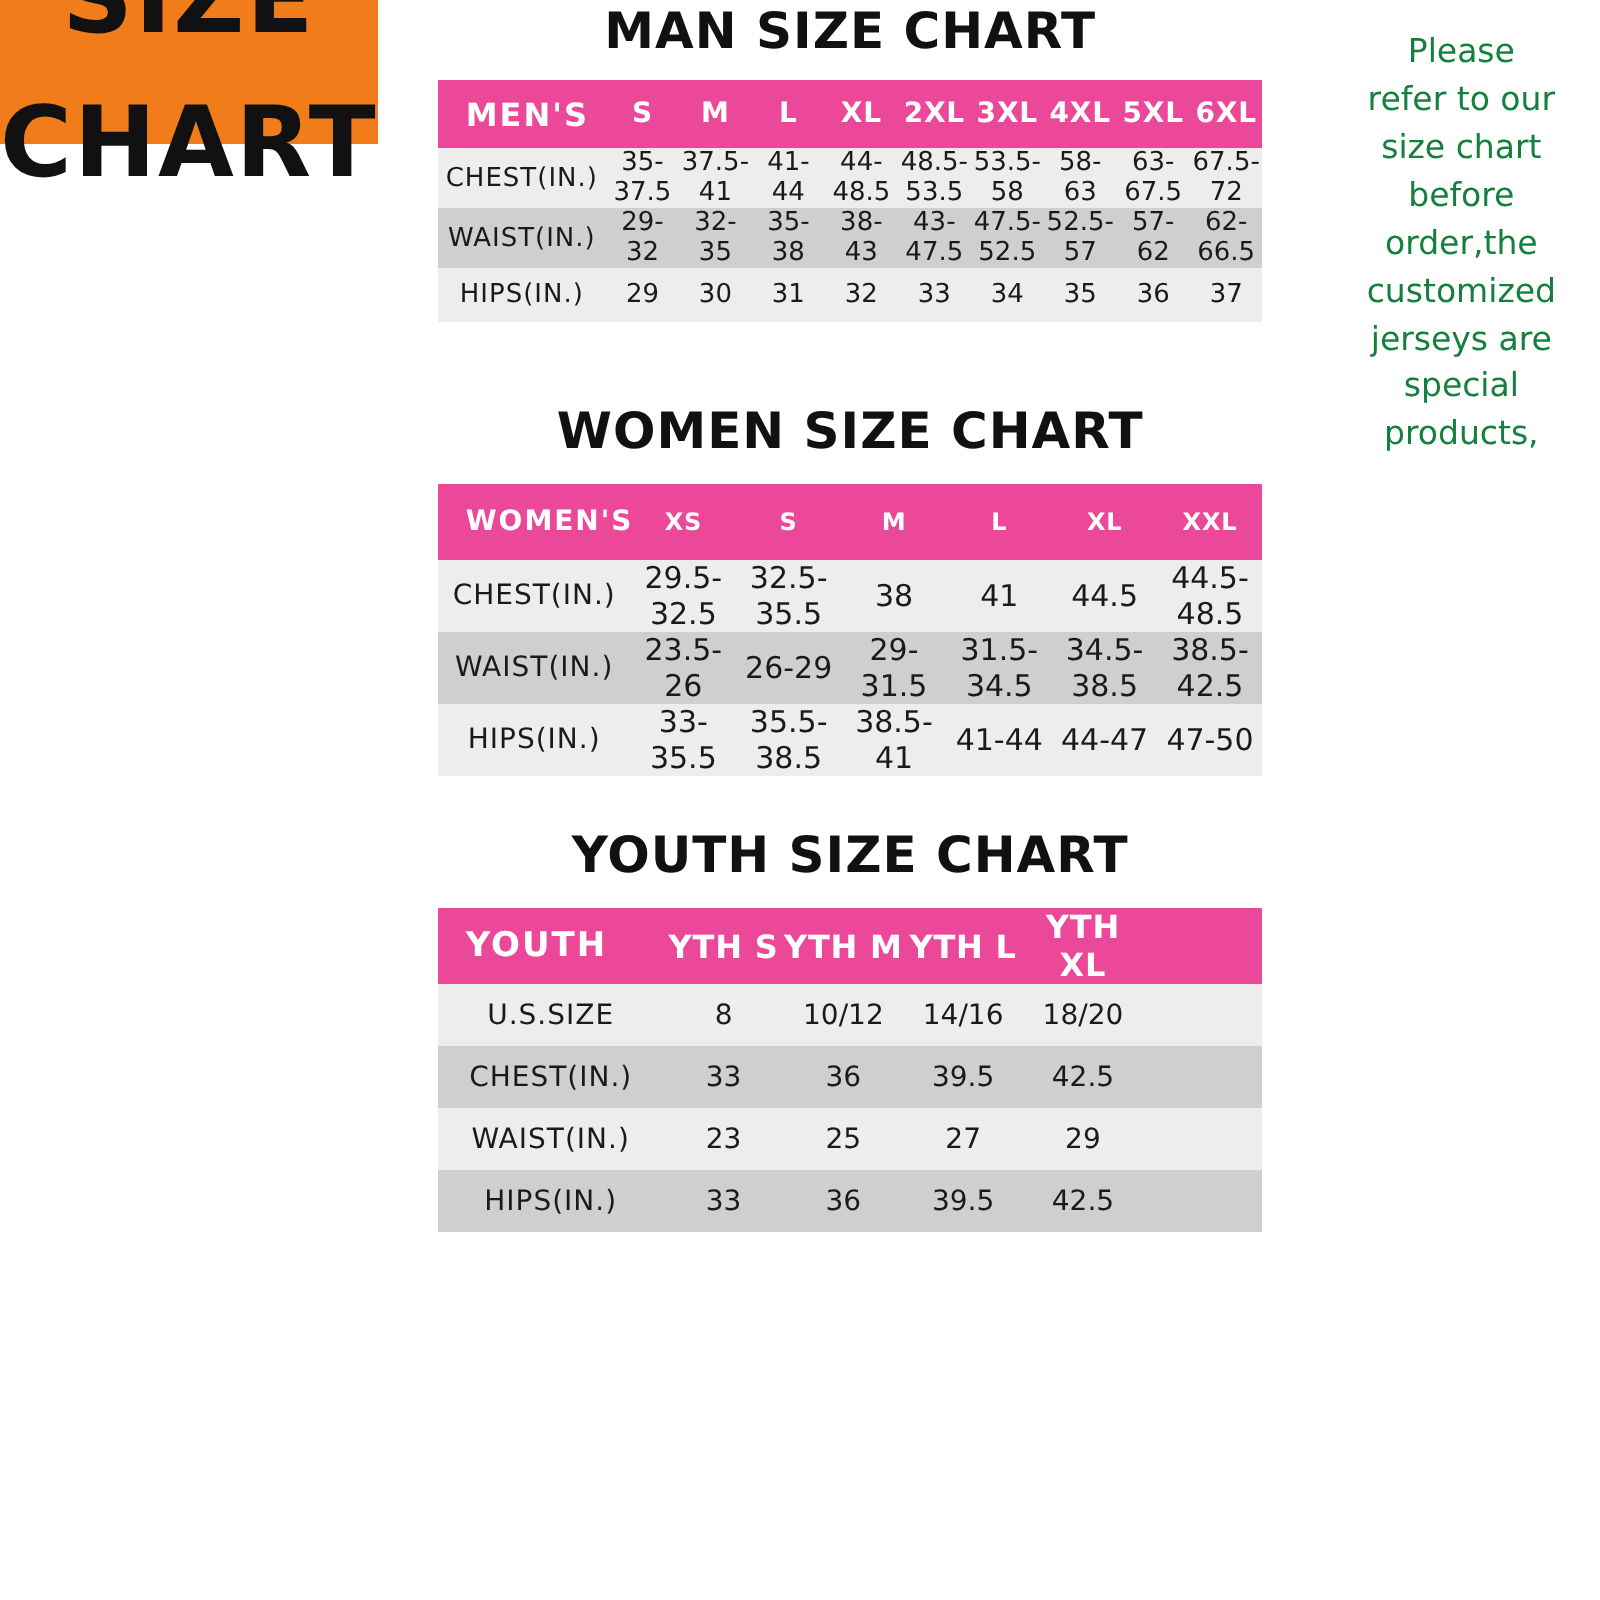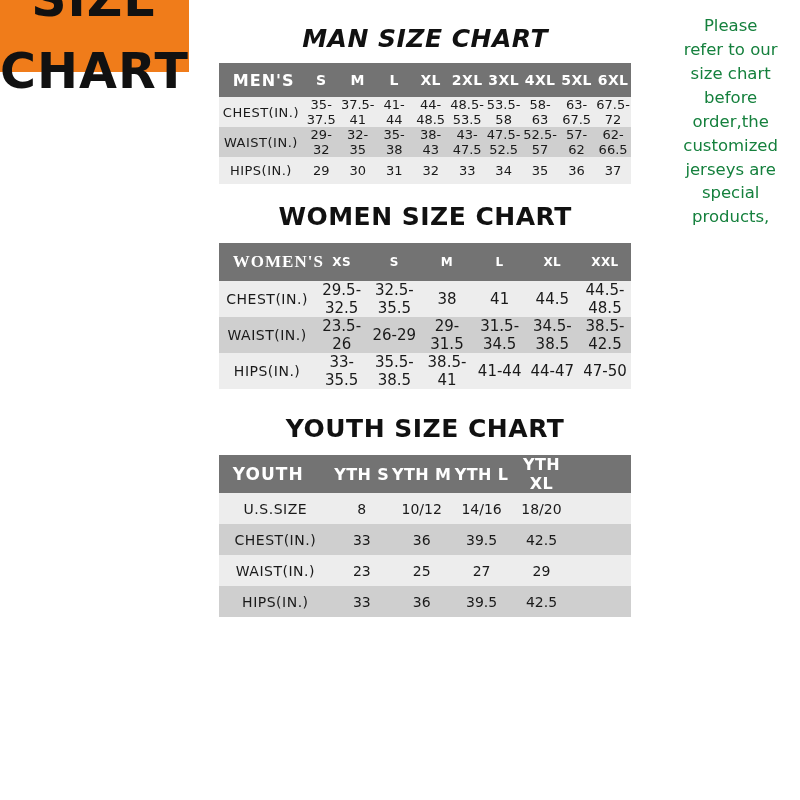--- a/index.html
+++ b/index.html
@@ -58,37 +58,37 @@
     box-sizing: border-box;
   }
   .section-title {
     text-align: center;
     font-family: "DejaVu Sans", sans-serif;
     font-weight: bold;
     font-size: 25px;
     color: #111111;
     letter-spacing: 0.5px;
   }
-  .sec-man .section-title { margin: 24px 0 10px 0; font-style: italic; }
-  .sec-women .section-title { margin: 18px 0 12px 0; }
+  .sec-man .section-title { margin: 1px 0 10px 0; }
+  .sec-women .section-title { margin: 40px 0 12px 0; }
   .sec-youth .section-title { margin: 25px 0 12px 0; }
 
   table.size-table {
     width: 100%;
     border-collapse: collapse;
     table-layout: fixed;
   }
   table.size-table th,
   table.size-table td {
     font-family: "DejaVu Sans", sans-serif;
     text-align: center;
     padding: 0;
   }
   table.size-table thead tr {
-    background: #737373;
+    background: #ec4899;
   }
   table.size-table thead th {
     color: #ffffff;
     font-weight: bold;
     height: 34px;
     font-size: 14px;
     letter-spacing: 0.4px;
   }
   table.size-table thead th.label-col {
     text-align: left;
@@ -104,21 +104,21 @@
   table.size-table tbody td.label-col {
     font-size: 13px;
     letter-spacing: 0.5px;
     color: #1a1a1a;
   }
   table.size-table tbody tr.row-odd  { background: #ededed; }
   table.size-table tbody tr.row-even { background: #cfcfcf; }
 
   
   .sec-women table.size-table thead th { height: 38px; font-size: 12px; }
-  .sec-women table.size-table thead th.label-col { font-size: 17px; font-family: Liberation Serif, serif; }
+  .sec-women table.size-table thead th.label-col { font-size: 14px; }
   .sec-women table.size-table tbody td { height: 31px; font-size: 15px; }
   .sec-women table.size-table tbody td.label-col { font-size: 14px; }
 
   .sec-youth table.size-table thead th { height: 38px; font-size: 16px; }
   .sec-youth table.size-table thead th.label-col { font-size: 17px; }
   .sec-youth table.size-table tbody td { height: 31px; font-size: 14px; }
   .sec-youth table.size-table tbody td.label-col { font-size: 14px; }
 
   
   .footer {

